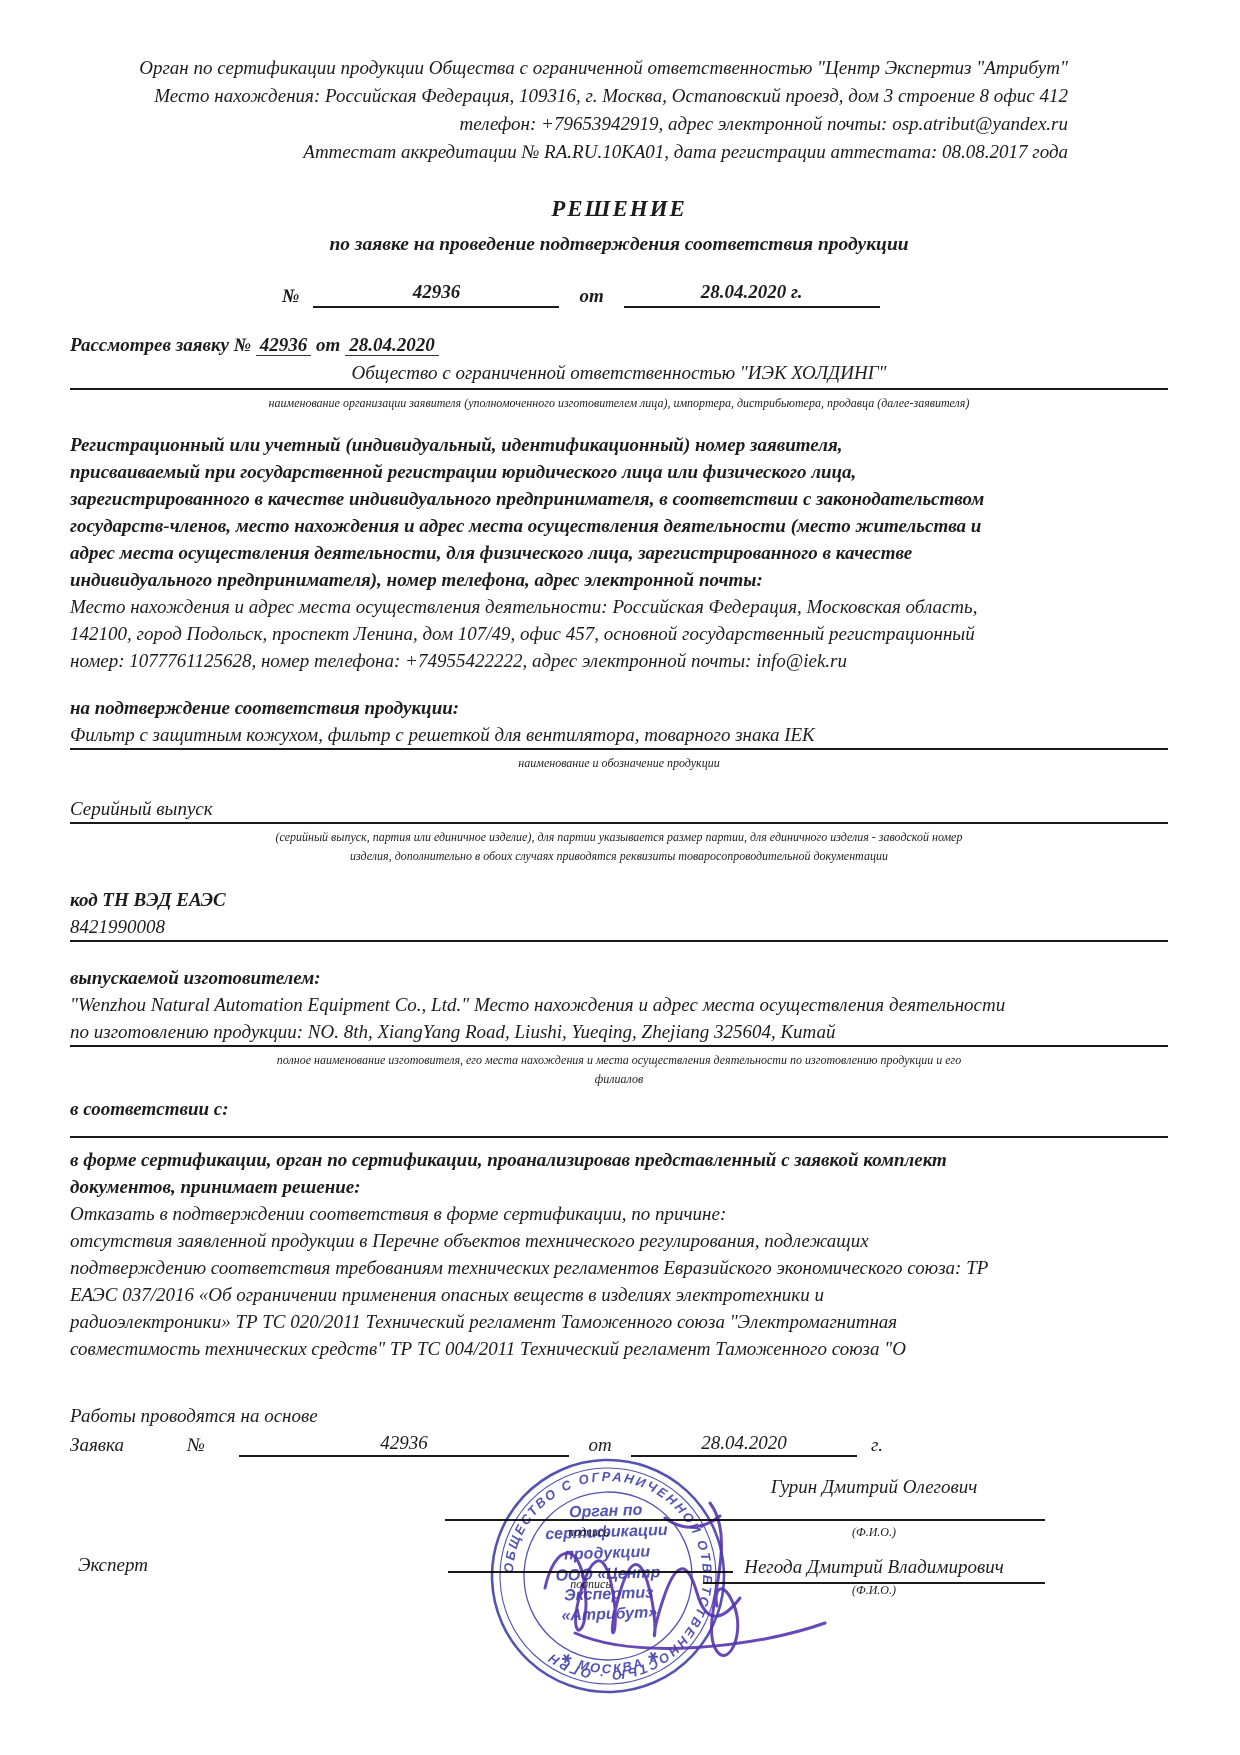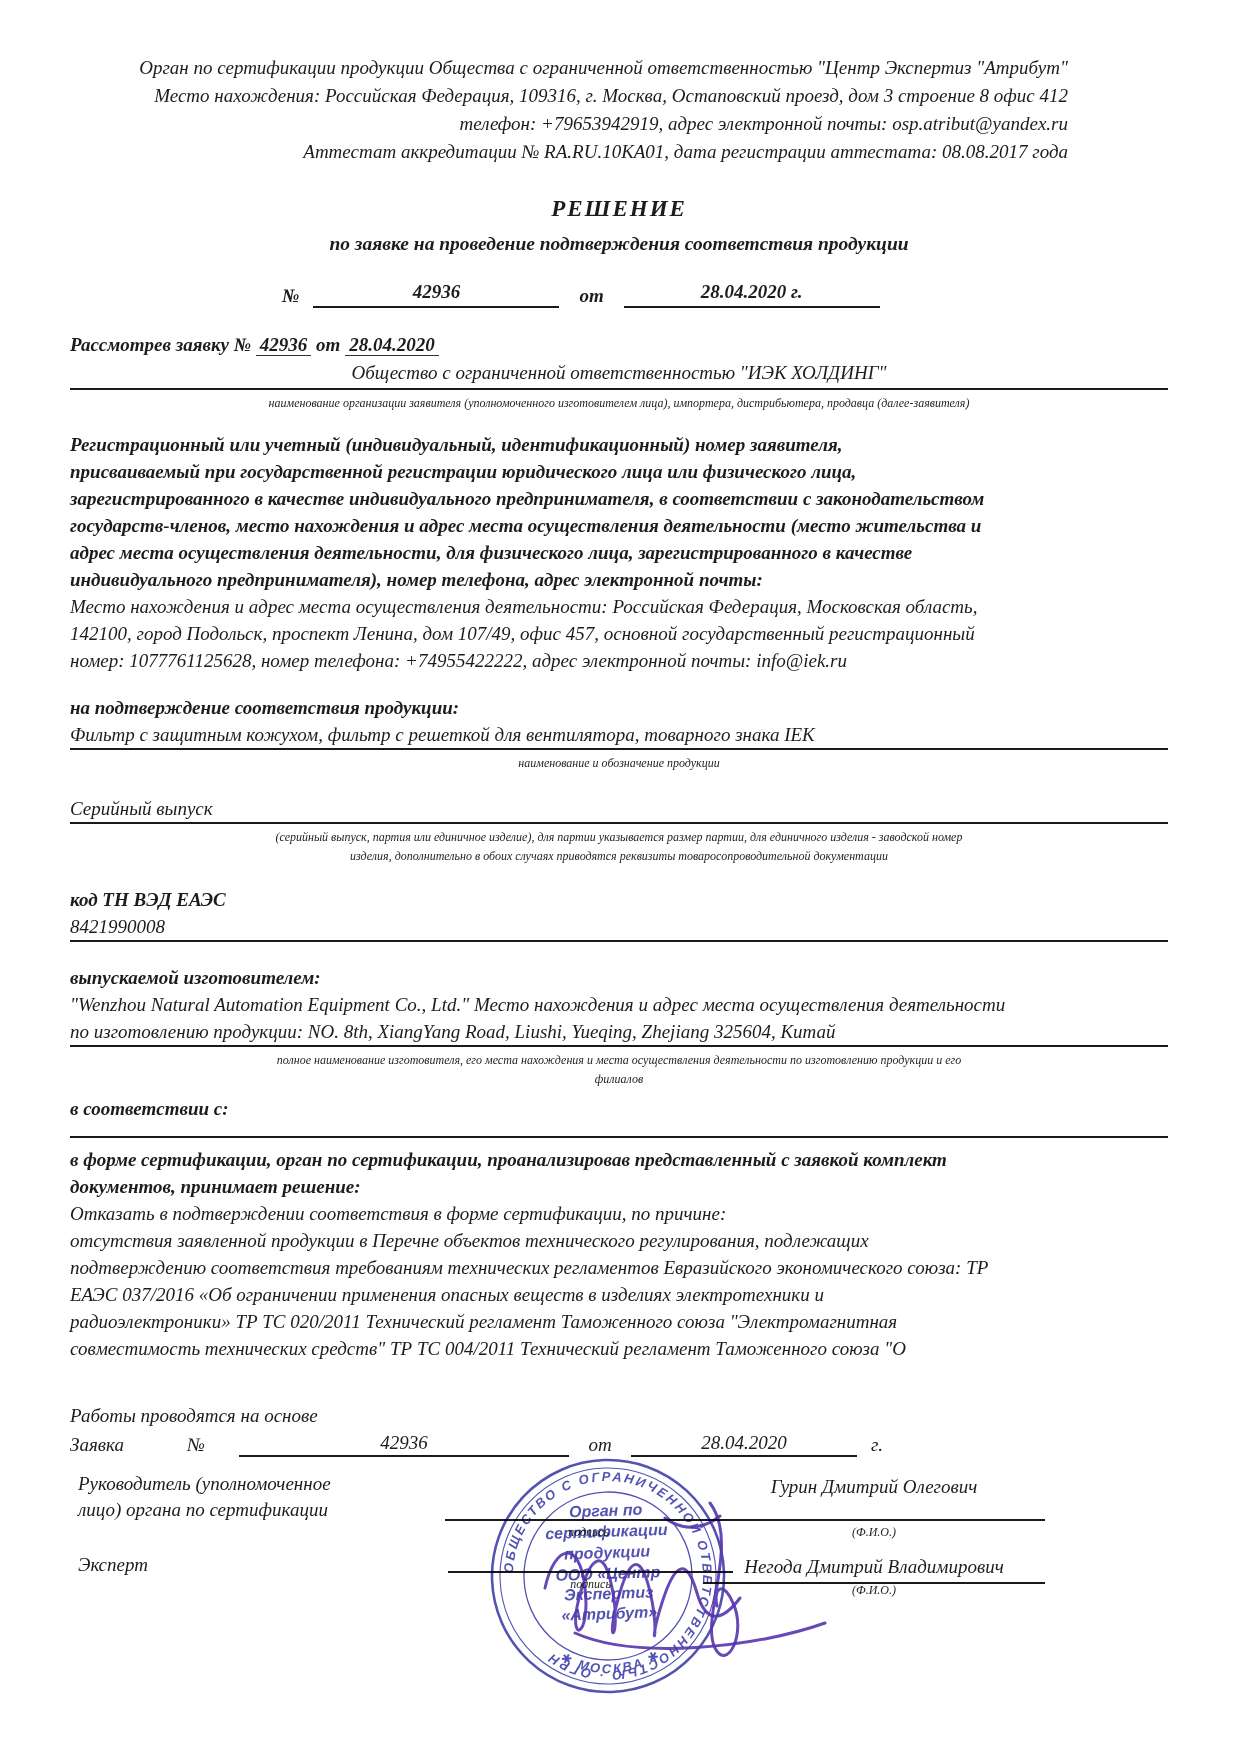--- a/index.html
+++ b/index.html
@@ -199,22 +199,20 @@
     <div class="zrow">
       <span class="z-label">Заявка</span>
       <span class="z-no">№</span>
       <span class="z-line1">42936</span>
       <span class="z-from">от</span>
       <span class="z-line2">28.04.2020</span>
       <span class="z-g">г.</span>
     </div>
 
     <div class="sigblock">
-      <div class="abs role-head lines">Руководитель (уполномоченное
-лицо) органа по сертификации</div>
       <div class="abs line-mid-1"></div>
       <div class="abs cap-sign-1 caption">подпись</div>
       <div class="abs name-head">Гурин Дмитрий Олегович</div>
       <div class="abs line-right-1"></div>
       <div class="abs cap-fio-1 caption">(Ф.И.О.)</div>
 
       <div class="abs role-exp">Эксперт</div>
       <div class="abs line-mid-2"></div>
       <div class="abs cap-sign-2 caption">подпись</div>
       <div class="abs name-exp">Негода Дмитрий Владимирович</div>

